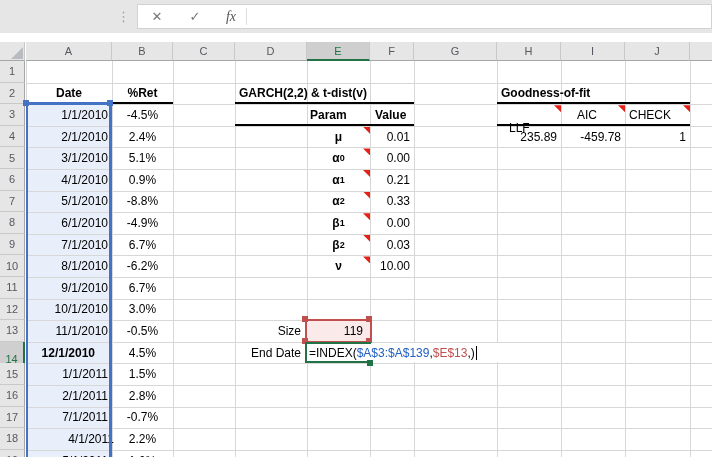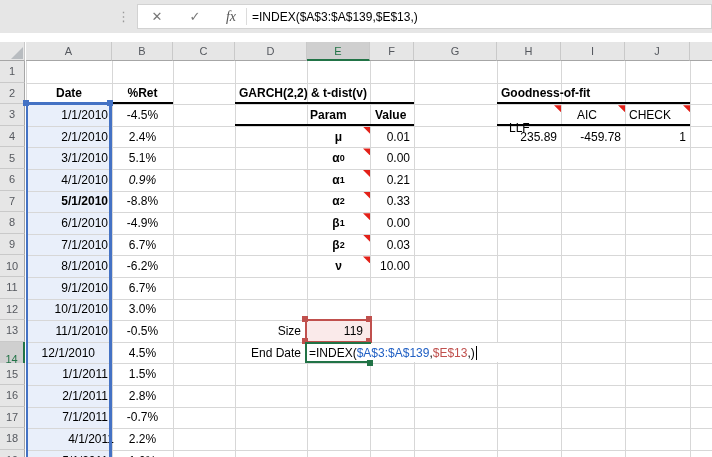--- a/index.html
+++ b/index.html
@@ -50,21 +50,20 @@
 
 <div id="app">
 
   <div class="fbar">
     <div class="dots">⋮</div>
     <div class="fbox">
       <span class="fbtn" style="left:6px;width:26px;">✕</span>
       <span class="fbtn" style="left:44px;width:26px;">✓</span>
       <span class="fbtn fx" style="left:80px;width:26px;">fx</span>
       <span class="fdivider"></span>
-      <span class="ftext">=INDEX($A$3:$A$139,$E$13,)</span>
     </div>
   </div>
 
   <div id="sheet">
       <div class="chdr" style="left: 0px; width: 25px; border-bottom: 1px solid rgb(166, 166, 166);">
         <div class="corner-tri"></div>
       </div>
       <div class="chdr" style="left: 26px; width: 86px; border-bottom: 1px solid rgb(166, 166, 166);">A</div>
       <div class="chdr" style="left: 112px; width: 61px; border-bottom: 1px solid rgb(166, 166, 166);">B</div>
       <div class="chdr" style="left: 173px; width: 62px; border-bottom: 1px solid rgb(166, 166, 166);">C</div>
@@ -127,36 +126,36 @@
       <div class="hline" style="left: 26px; top: 449.8px; width: 686px; height: 1px;"></div>
       <div class="cell ac b" style="left: 26px; top: 82.6px; width: 86px; height: 21.6px; padding-left: 4px; padding-right: 4px;">Date</div>
       <div class="cell ac b" style="left: 112px; top: 82.6px; width: 61px; height: 21.6px; padding-left: 4px; padding-right: 4px;">%Ret</div>
       <div class="cell ar" style="left: 26px; top: 104.2px; width: 86px; height: 21.6px; padding-left: 4px; padding-right: 4px;">1/1/2010</div>
       <div class="cell ac" style="left: 112px; top: 104.2px; width: 61px; height: 21.6px; padding-left: 4px; padding-right: 4px;">-4.5%</div>
       <div class="cell ar" style="left: 26px; top: 125.8px; width: 86px; height: 21.6px; padding-left: 4px; padding-right: 4px;">2/1/2010</div>
       <div class="cell ac" style="left: 112px; top: 125.8px; width: 61px; height: 21.6px; padding-left: 4px; padding-right: 4px;">2.4%</div>
       <div class="cell ar" style="left: 26px; top: 147.4px; width: 86px; height: 21.6px; padding-left: 4px; padding-right: 4px;">3/1/2010</div>
       <div class="cell ac" style="left: 112px; top: 147.4px; width: 61px; height: 21.6px; padding-left: 4px; padding-right: 4px;">5.1%</div>
       <div class="cell ar" style="left: 26px; top: 169px; width: 86px; height: 21.6px; padding-left: 4px; padding-right: 4px;">4/1/2010</div>
-      <div class="cell ac" style="left: 112px; top: 169px; width: 61px; height: 21.6px; padding-left: 4px; padding-right: 4px; font-style: italic;">0.9%</div>
-      <div class="cell ar" style="left: 26px; top: 190.6px; width: 86px; height: 21.6px; padding-left: 4px; padding-right: 4px; font-weight: bold;">5/1/2010</div>
+      <div class="cell ac" style="left: 112px; top: 169px; width: 61px; height: 21.6px; padding-left: 4px; padding-right: 4px;">0.9%</div>
+      <div class="cell ar" style="left: 26px; top: 190.6px; width: 86px; height: 21.6px; padding-left: 4px; padding-right: 4px;">5/1/2010</div>
       <div class="cell ac" style="left: 112px; top: 190.6px; width: 61px; height: 21.6px; padding-left: 4px; padding-right: 4px;">-8.8%</div>
       <div class="cell ar" style="left: 26px; top: 212.2px; width: 86px; height: 21.6px; padding-left: 4px; padding-right: 4px;">6/1/2010</div>
       <div class="cell ac" style="left: 112px; top: 212.2px; width: 61px; height: 21.6px; padding-left: 4px; padding-right: 4px;">-4.9%</div>
       <div class="cell ar" style="left: 26px; top: 233.8px; width: 86px; height: 21.6px; padding-left: 4px; padding-right: 4px;">7/1/2010</div>
       <div class="cell ac" style="left: 112px; top: 233.8px; width: 61px; height: 21.6px; padding-left: 4px; padding-right: 4px;">6.7%</div>
       <div class="cell ar" style="left: 26px; top: 255.4px; width: 86px; height: 21.6px; padding-left: 4px; padding-right: 4px;">8/1/2010</div>
       <div class="cell ac" style="left: 112px; top: 255.4px; width: 61px; height: 21.6px; padding-left: 4px; padding-right: 4px;">-6.2%</div>
       <div class="cell ar" style="left: 26px; top: 277px; width: 86px; height: 21.6px; padding-left: 4px; padding-right: 4px;">9/1/2010</div>
       <div class="cell ac" style="left: 112px; top: 277px; width: 61px; height: 21.6px; padding-left: 4px; padding-right: 4px;">6.7%</div>
       <div class="cell ar" style="left: 26px; top: 298.6px; width: 86px; height: 21.6px; padding-left: 4px; padding-right: 4px;">10/1/2010</div>
       <div class="cell ac" style="left: 112px; top: 298.6px; width: 61px; height: 21.6px; padding-left: 4px; padding-right: 4px;">3.0%</div>
       <div class="cell ar" style="left: 26px; top: 320.2px; width: 86px; height: 21.6px; padding-left: 20px; padding-right: 4px;">11/1/2010</div>
       <div class="cell ac" style="left: 112px; top: 320.2px; width: 61px; height: 21.6px; padding-left: 4px; padding-right: 4px;">-0.5%</div>
-      <div class="cell ar" style="left: 26px; top: 341.8px; width: 74px; height: 21.6px; padding-left: 4px; padding-right: 5px;">12/1/2010</div>
+      <div class="cell ar" style="left: 26px; top: 341.8px; width: 74px; height: 21.6px; padding-left: 4px; padding-right: 5px; font-weight: bold;">12/1/2010</div>
       <div class="cell ac" style="left: 112px; top: 341.8px; width: 61px; height: 21.6px; padding-left: 4px; padding-right: 4px;">4.5%</div>
       <div class="cell ar" style="left: 26px; top: 363.4px; width: 86px; height: 21.6px; padding-left: 4px; padding-right: 4px;">1/1/2011</div>
       <div class="cell ac" style="left: 112px; top: 363.4px; width: 61px; height: 21.6px; padding-left: 4px; padding-right: 4px;">1.5%</div>
       <div class="cell ar" style="left: 26px; top: 385px; width: 86px; height: 21.6px; padding-left: 4px; padding-right: 4px;">2/1/2011</div>
       <div class="cell ac" style="left: 112px; top: 385px; width: 61px; height: 21.6px; padding-left: 4px; padding-right: 4px;">2.8%</div>
       <div class="cell ar" style="left: 26px; top: 406.6px; width: 86px; height: 21.6px; padding-left: 4px; padding-right: 4px;">7/1/2011</div>
       <div class="cell ac" style="left: 112px; top: 406.6px; width: 61px; height: 21.6px; padding-left: 4px; padding-right: 4px;">-0.7%</div>
       <div class="cell ar" style="left: 26px; top: 428.2px; width: 92px; height: 21.6px; padding-left: 4px; padding-right: 4px;">4/1/2011</div>
       <div class="cell ac" style="left: 112px; top: 428.2px; width: 61px; height: 21.6px; padding-left: 4px; padding-right: 4px;">2.2%</div>
       <div class="cell ar" style="left: 26px; top: 449.8px; width: 86px; height: 21.6px; padding-left: 4px; padding-right: 4px;">5/1/2011</div>

